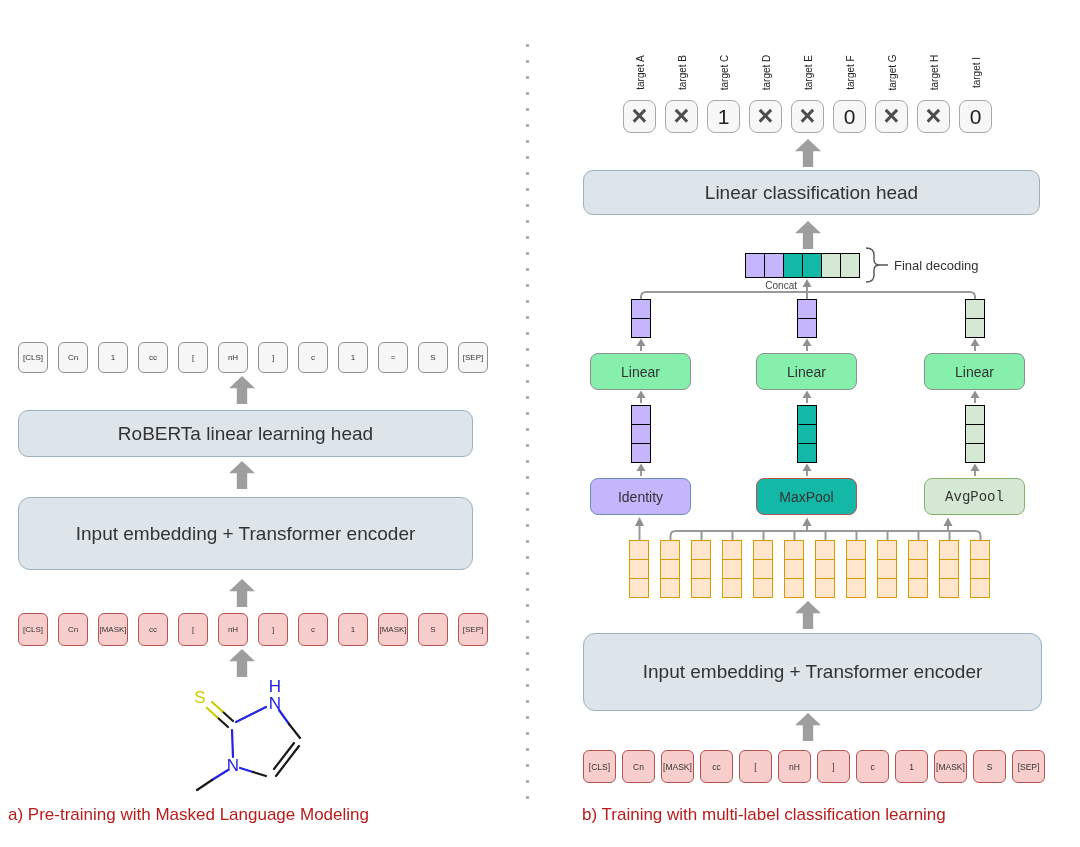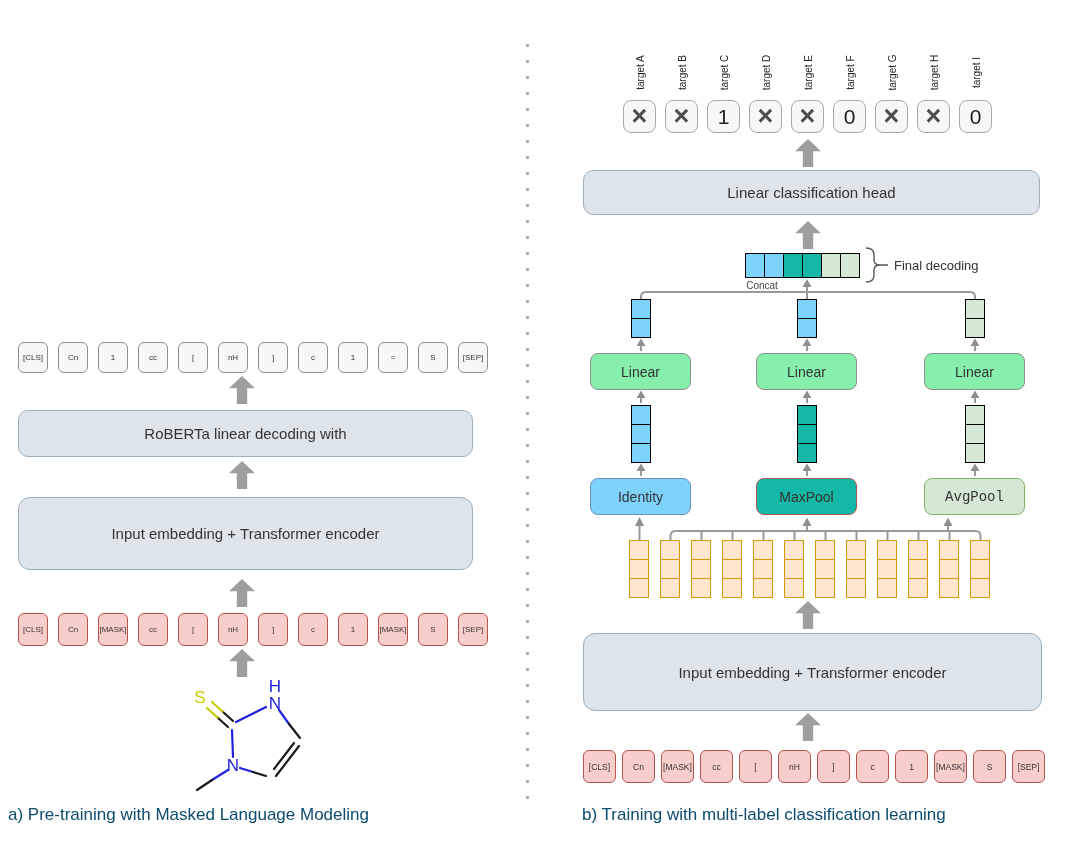--- a/index.html
+++ b/index.html
@@ -4,25 +4,25 @@
 <style>
   html,body{margin:0;padding:0;background:#ffffff}
   *{box-sizing:border-box}
   .canvas{position:relative;width:1080px;height:847px;background:#fff;
           font-family:"Liberation Sans",sans-serif;overflow:hidden}
   .overlay{position:absolute;left:0;top:0;pointer-events:none}
   .divider{position:absolute;left:526px;top:44px;width:3px;height:758px;
            background:repeating-linear-gradient(to bottom,#aeaeae 0 3px,transparent 3px 16px)}
   .panelbox{position:absolute;background:#dde4ea;border:1px solid #9db0c0;border-radius:10px;
             display:flex;align-items:center;justify-content:center;
-            font-size:15px;color:#333;text-align:center}
+            font-size:19px;color:#333;text-align:center}
   .obox{position:absolute;border:1px solid;border-radius:8px;display:flex;align-items:center;
         justify-content:center;font-size:14px;color:#333}
   .gray-box{background:#86efac;border-color:#8f8f8f}
-  .c-blue{background:#7dd3fc;border-color:#6c8ebf}
+  .c-blue{background:#c4b5fd;border-color:#6c8ebf}
   .c-red{background:#14b8a6;border-color:#b85450}
   .c-green{background:#d5e8d4;border-color:#82b366}
   .barrow{position:absolute;width:26px;height:28px;background:#9e9e9e;
           clip-path:polygon(50% 0,100% 44%,70% 44%,70% 100%,30% 100%,30% 44%,0 44%)}
   .trow{position:absolute;display:flex}
   .tok{width:30px;height:31px;border:1px solid #8f8f8f;border-radius:6px;background:#f7f7f7;
        display:flex;align-items:center;justify-content:center;font-size:8px;color:#333;flex:none}
   .tok.pink{background:#f8cecc;border-color:#b85450;height:33px}
   .tok.b{width:33px;height:33px;font-size:8.5px}
   .vbox{width:33px;height:33px;border:1px solid #a8a8a8;border-radius:8px;background:#f7f7f7;
@@ -37,21 +37,21 @@
   .scell + .scell{margin-top:-1px}
   .grid{position:absolute;display:flex;gap:11px}
   .ycol{display:flex;flex-direction:column;flex:none}
   .ycell{width:20px;height:20px;border:1px solid #d79b00;background:#ffe6cc;flex:none}
   .ycell + .ycell{margin-top:-1px}
   .fbar{position:absolute;display:flex}
   .fcell{width:20px;height:25px;border:1px solid;flex:none}
   .fcell + .fcell{margin-left:-1px}
   .small-label{position:absolute;font-size:10px;color:#444}
   .fe-label{position:absolute;font-size:13px;color:#333}
-  .caption{position:absolute;font-size:17px;color:#0c4a6e}
+  .caption{position:absolute;font-size:17px;color:#b91c1c}
 </style>
 </head>
 <body>
 
 <div class="canvas" id="canvas">
 
   <div class="divider"></div>
 
   <svg class="overlay" width="1080" height="847" viewBox="0 0 1080 847">
     <g stroke="#999999" stroke-width="2" fill="none">
@@ -94,21 +94,21 @@
       <div class="tok">c</div>
       <div class="tok">1</div>
       <div class="tok">=</div>
       <div class="tok">S</div>
       <div class="tok">[SEP]</div>
     </div>
 
   <div class="barrow" style="left:229px;top:376px"></div>
 
   <div class="panelbox" style="left:18px;top:410px;width:455px;height:47px">
-    <span>RoBERTa linear decoding with</span>
+    <span>RoBERTa linear learning head</span>
   </div>
 
   <div class="barrow" style="left:229px;top:461px"></div>
 
   <div class="panelbox" style="left:18px;top:497px;width:455px;height:73px;border-radius:12px">
     <span>Input embedding + Transformer encoder</span>
   </div>
 
   <div class="barrow" style="left:229px;top:579px"></div>
 
@@ -226,21 +226,21 @@
       <div class="fcell c-red"></div>
       <div class="fcell c-red"></div>
       <div class="fcell c-green"></div>
       <div class="fcell c-green"></div>
     </div>
 
   <svg class="overlay" style="left:863px;top:247px" width="28" height="36" viewBox="0 0 28 36">
     <path d="M3,1 Q11,1 11,8 L11,13 Q11,18 17,18 Q11,18 11,23 L11,28 Q11,35 3,35 M17,18 L25,18" stroke="#555" stroke-width="1.4" fill="none"></path>
   </svg>
   <div class="fe-label" style="left:894px;top:258px">Final decoding</div>
-  <div class="small-label" style="left:727px;top:280px;width:70px;text-align:center">Concat</div>
+  <div class="small-label" style="left:727px;top:280px;width:70px;text-align:right">Concat</div>
 
   <div class="grid" id="embed-grid" style="left:629px;top:540px">
       <div class="ycol">
         <div class="ycell"></div>
         <div class="ycell"></div>
         <div class="ycell"></div>
       </div>
       <div class="ycol">
         <div class="ycell"></div>
         <div class="ycell"></div>

